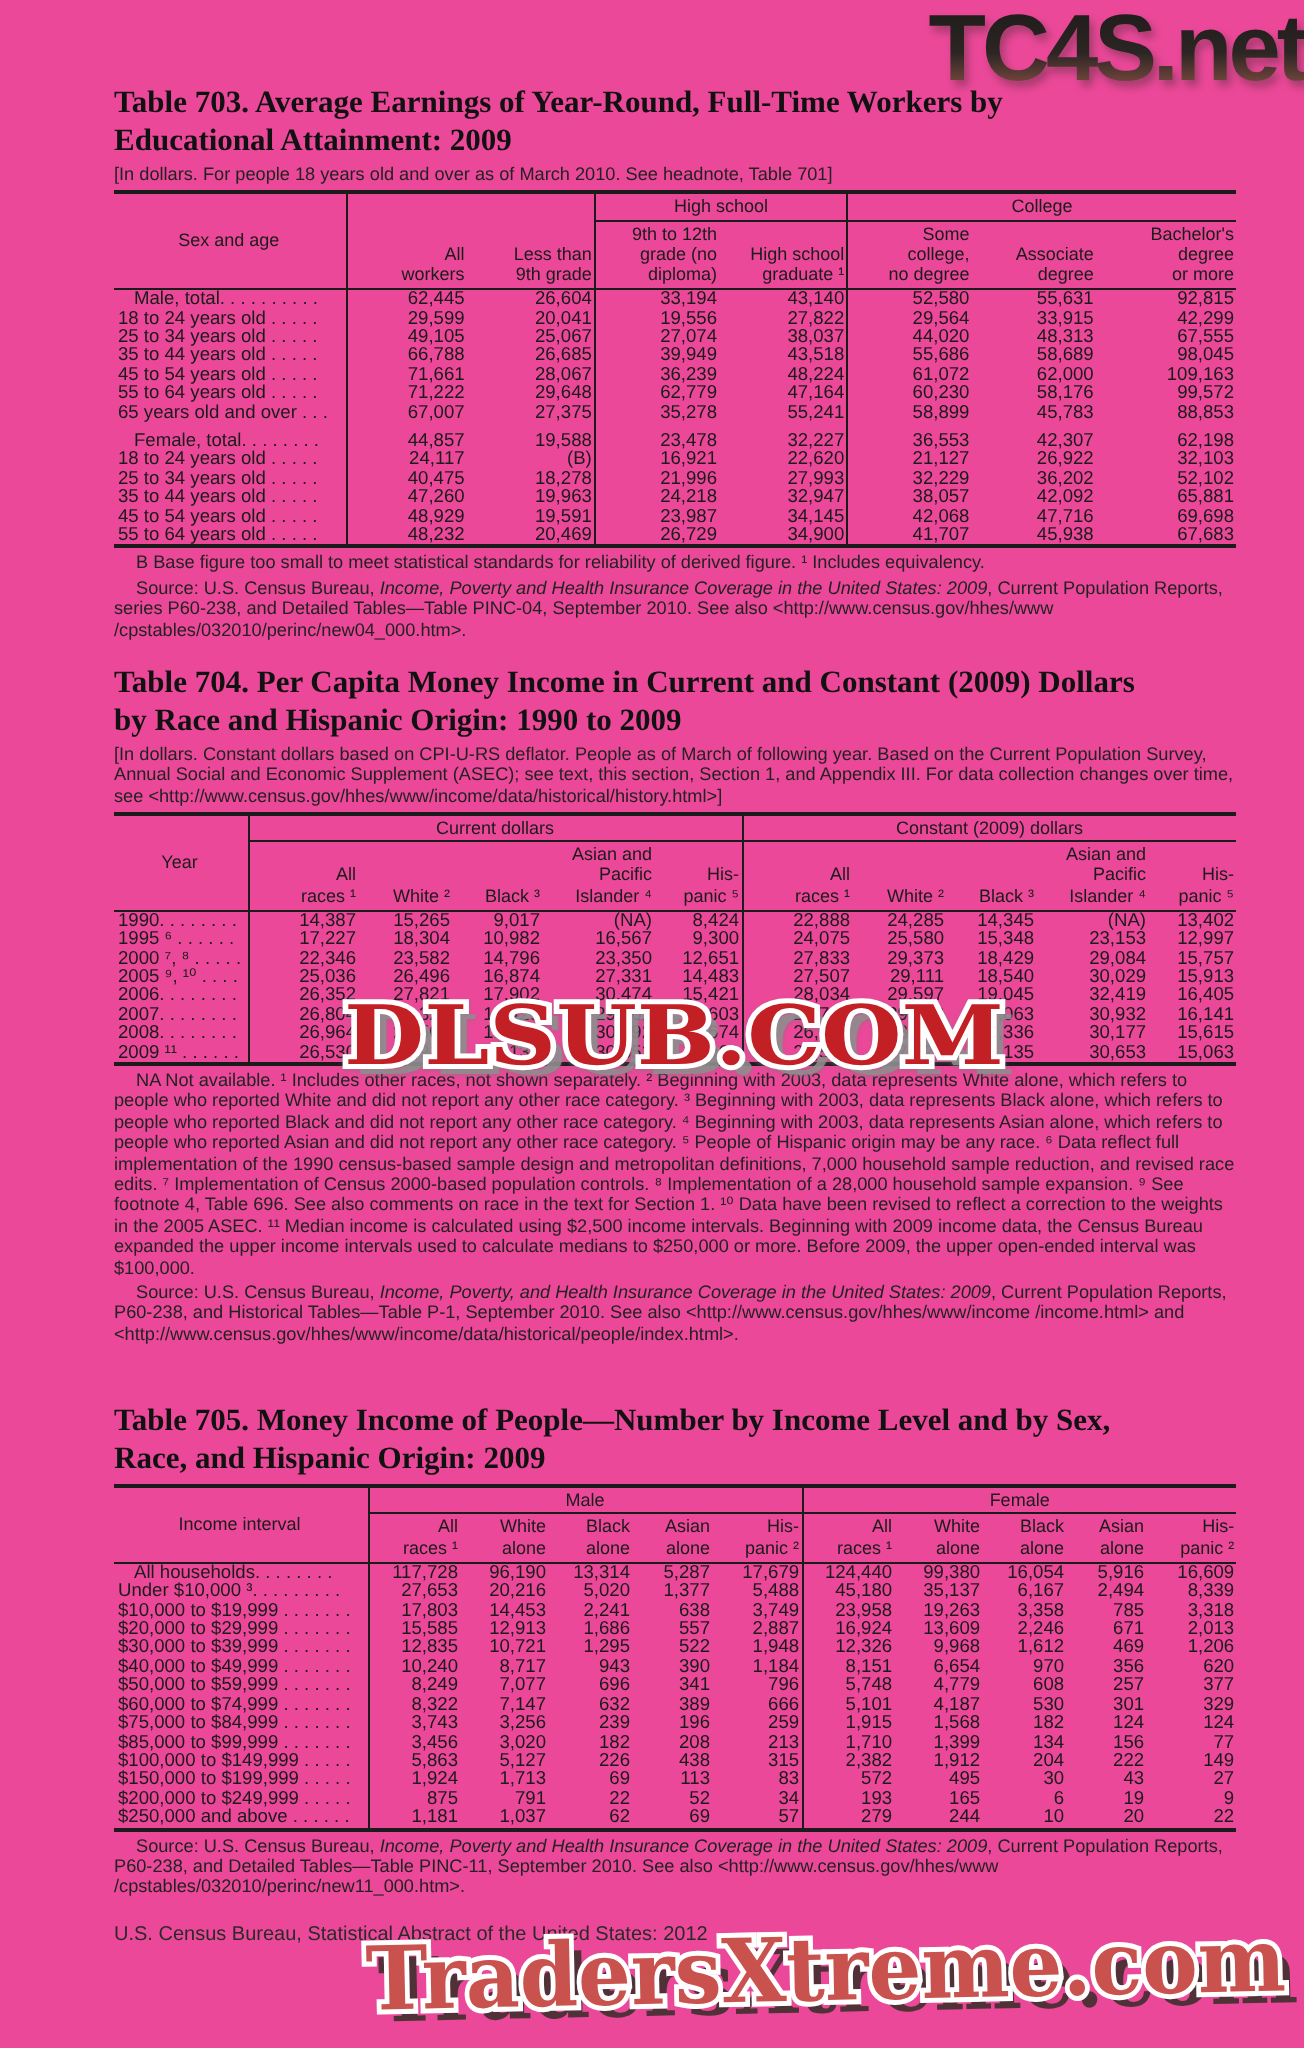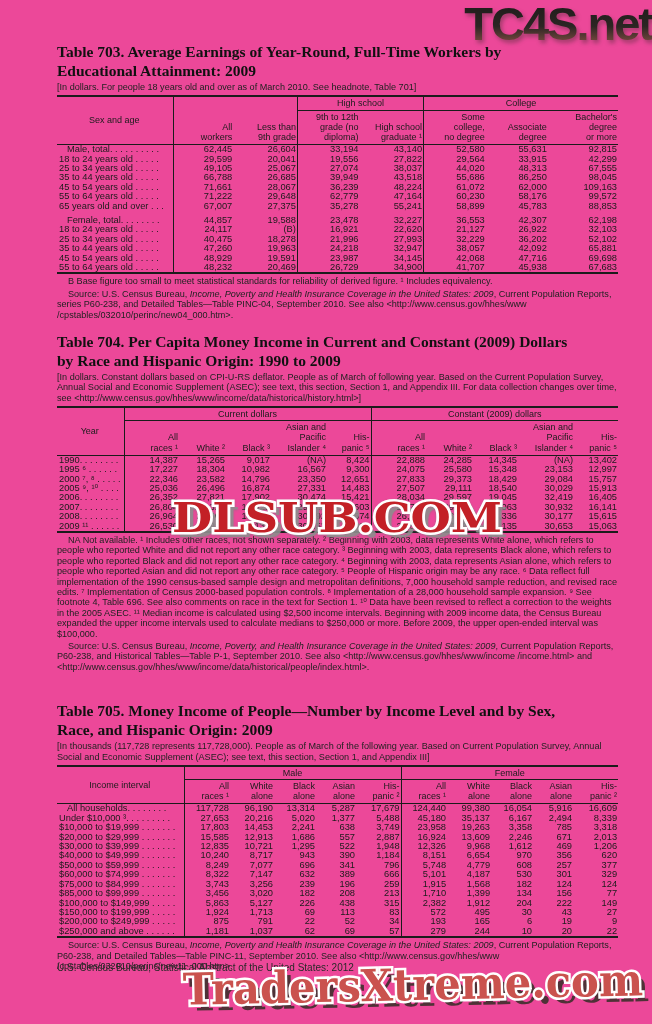--- a/index.html
+++ b/index.html
@@ -140,21 +140,21 @@
               <td>48,313</td>
               <td>67,555</td>
             </tr>
             <tr>
               <td class="stub">35 to 44 years old . . . . .</td>
               <td>66,788</td>
               <td>26,685</td>
               <td class="vl">39,949</td>
               <td>43,518</td>
               <td class="vl">55,686</td>
-              <td>86,250</td>
+              <td>58,689</td>
               <td>98,045</td>
             </tr>
             <tr>
               <td class="stub">45 to 54 years old . . . . .</td>
               <td>71,661</td>
               <td>28,067</td>
               <td class="vl">36,239</td>
               <td>48,224</td>
               <td class="vl">61,072</td>
               <td>62,000</td>
@@ -401,21 +401,20 @@
           </tbody>
       </table>
 
       <p class="fn">NA Not available. ¹ Includes other races, not shown separately. ² Beginning with 2003, data represents White alone, which refers to people who reported White and did not report any other race category. ³ Beginning with 2003, data represents Black alone, which refers to people who reported Black and did not report any other race category. ⁴ Beginning with 2003, data represents Asian alone, which refers to people who reported Asian and did not report any other race category. ⁵ People of Hispanic origin may be any race. ⁶ Data reflect full implementation of the 1990 census-based sample design and metropolitan definitions, 7,000 household sample reduction, and revised race edits. ⁷ Implementation of Census 2000-based population controls. ⁸ Implementation of a 28,000 household sample expansion. ⁹ See footnote 4, Table 696. See also comments on race in the text for Section 1. ¹⁰ Data have been revised to reflect a correction to the weights in the 2005 ASEC. ¹¹ Median income is calculated using $2,500 income intervals. Beginning with 2009 income data, the Census Bureau expanded the upper income intervals used to calculate medians to $250,000 or more. Before 2009, the upper open-ended interval was $100,000.</p>
       <p class="src"><span>Source: U.S. Census Bureau, </span><i>Income, Poverty, and Health Insurance Coverage in the United States: 2009</i><span>, Current Population Reports, P60-238, and Historical Tables—Table P-1, September 2010. See also &lt;http://www.census.gov/hhes/www/income /income.html&gt; and &lt;http://www.census.gov/hhes/www/income/data/historical/people/index.html&gt;.</span></p>
     </section>
 
     <section class="sec mt-705">
       <h2 class="tbl-title">Table 705. Money Income of People—Number by Income Level and by Sex,
 Race, and Hispanic Origin: 2009</h2>
-      <p class="note">[In thousands (117,728 represents 117,728,000). People as of March of the following year. Based on Current Population Survey, Annual Social and Economic Supplement (ASEC); see text, this section, Section 1, and Appendix III]</p>
 
       <table>
         <colgroup>
           <col style="width:127px">
           <col style="width:46px">
             <col style="width:44px">
             <col style="width:42px">
             <col style="width:40px">
             <col style="width:45px">
           <col style="width:46px">

